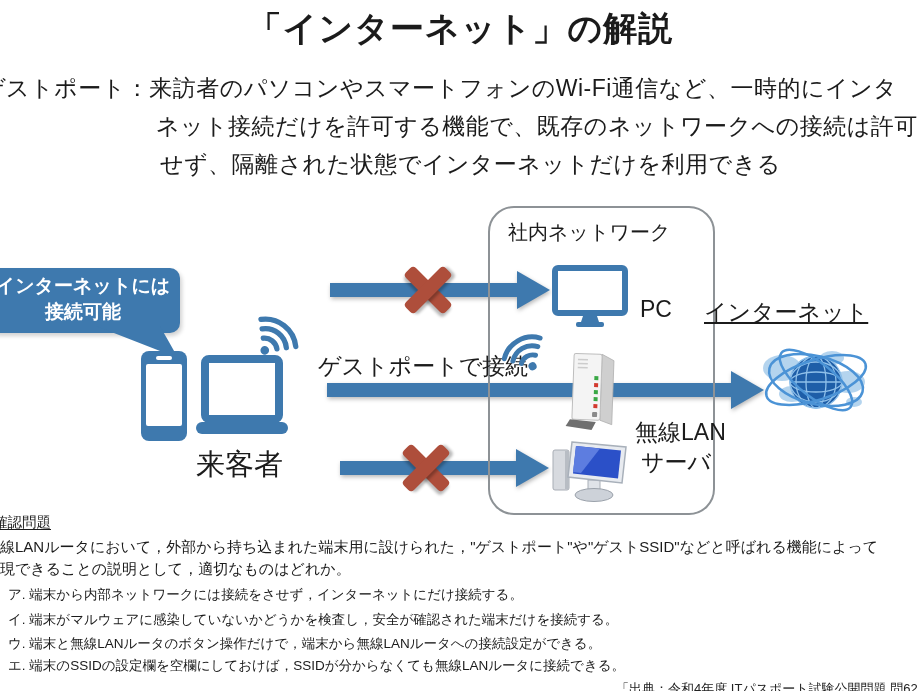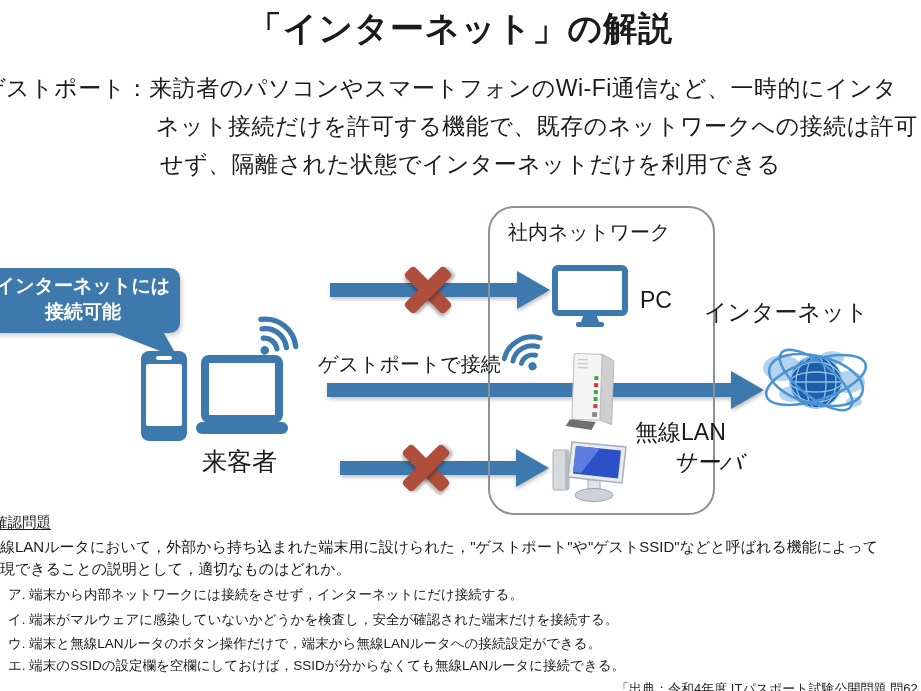--- a/index.html
+++ b/index.html
@@ -21,27 +21,27 @@
 
   
   .bubble{left:-14px;top:268px;width:194px;height:60px;background:#3E79AE;border-radius:10px;
           z-index:3;text-align:center;color:#fff;font-weight:bold;font-size:19px;line-height:26px;padding-top:5px;
           box-shadow:2px 3px 4px rgba(0,0,0,.18);}
   .bubble-tail{left:96px;top:326px;width:82px;height:32px;background:#3E79AE;z-index:3;
           clip-path:polygon(0 0,78% 0,100% 100%);}
 
   
   .dlabel{font-size:23px;z-index:6;}
-  .guest-label{left:318px;top:351px;font-size:20px;z-index:6;}
-  .visitor-label{left:202px;top:445px;font-size:25px;}
+  .guest-label{left:318px;top:351px;font-size:23px;z-index:6;}
+  .visitor-label{left:196px;top:445px;font-size:29px;}
   .box-label{left:508px;top:219px;font-size:20px;z-index:6;}
-  .pc-label{left:640px;top:287px;}
+  .pc-label{left:640px;top:296px;}
   .wlan-label{left:635px;top:417px;}
-  .server-label{left:673px;top:447px;font-style:italic;}
-  .internet-label{left:704px;top:297px;}
+  .server-label{left:641px;top:447px;}
+  .internet-label{left:704px;top:297px;text-decoration:underline;}
 
   
   .net-box{left:488px;top:206px;width:223px;height:305px;border:2px solid #8d9296;border-radius:26px;z-index:5;}
 
   
   .arrow{z-index:1;filter:drop-shadow(1px 2px 2px rgba(0,0,0,.28));}
   .arrow .bar{position:absolute;height:14px;background:#3E79AE;top:13px;}
   .arrow .head{position:absolute;width:0;height:0;border-top:19px solid transparent;border-bottom:19px solid transparent;border-left:33px solid #3E79AE;top:1px;}
   .arrow-top{left:330px;top:270px;width:230px;height:40px;}
   .arrow-top .bar{left:0;width:190px;}

